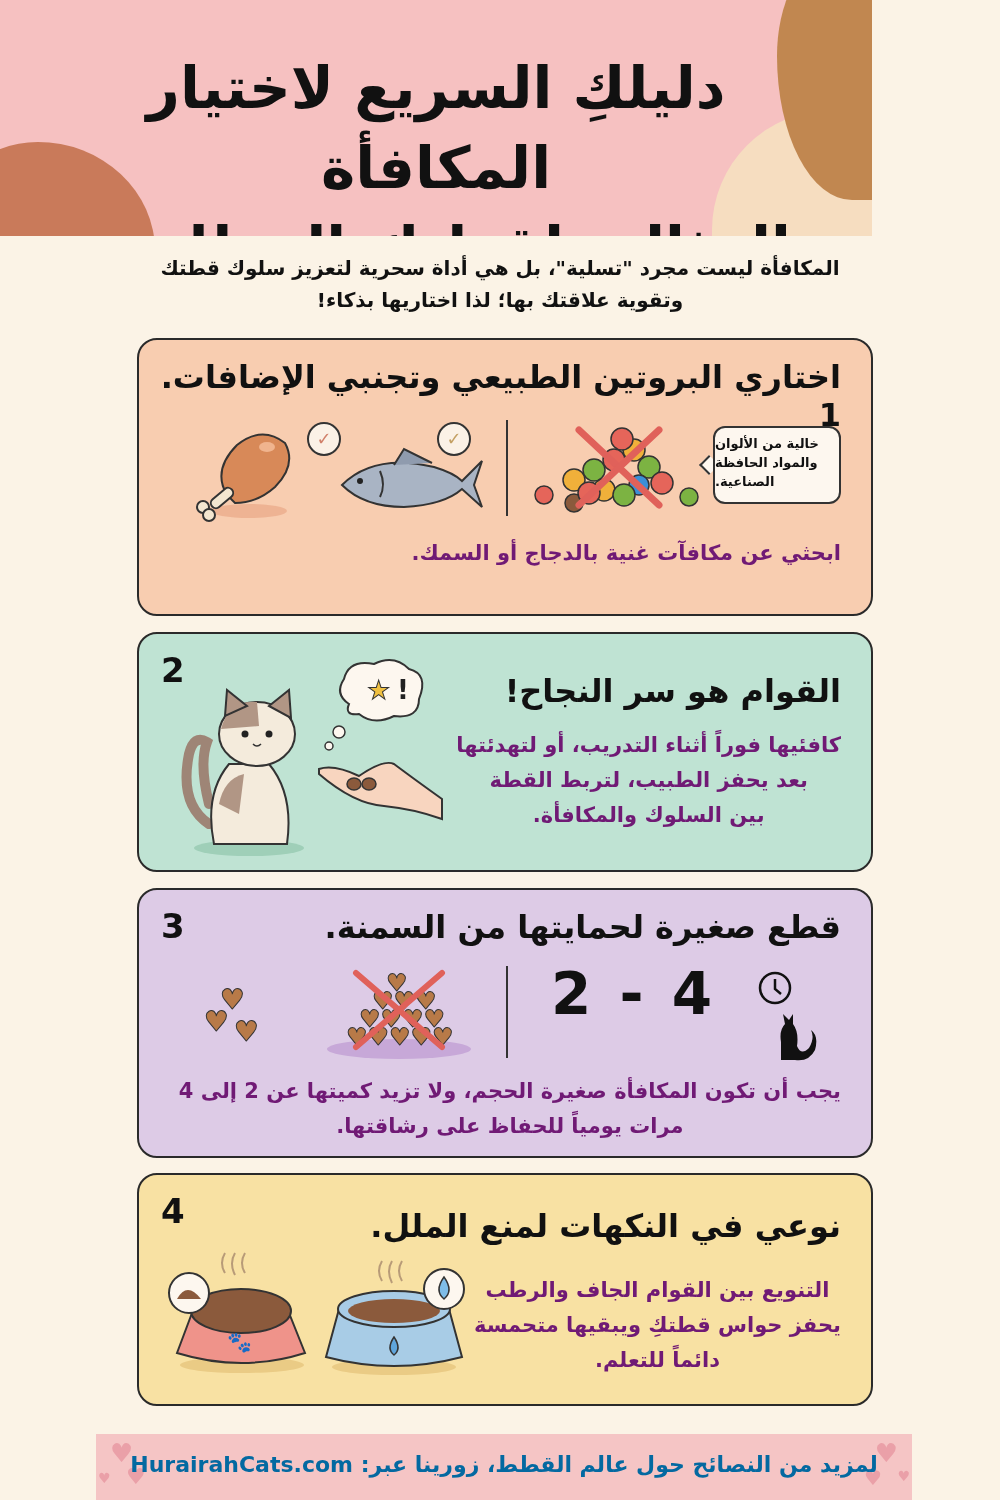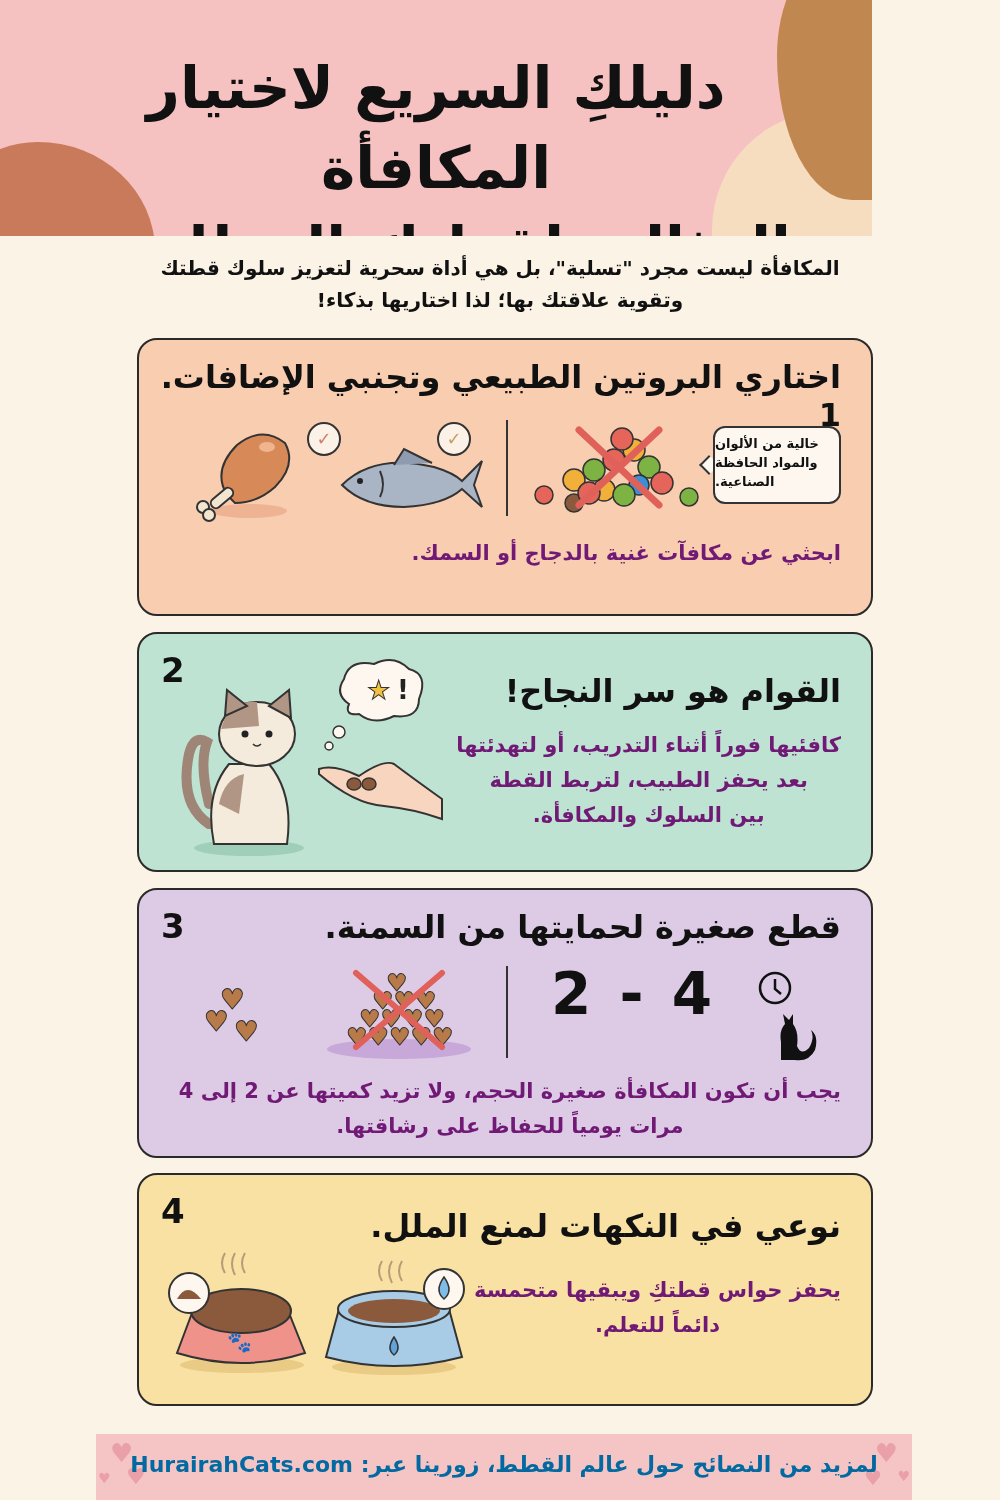--- a/index.html
+++ b/index.html
@@ -240,20 +240,21 @@
     <path d="M58 24 Q52 14 58 4 M68 26 Q62 14 68 4 M78 24 Q72 14 78 4" fill="none" stroke="#b89b78" stroke-width="2"></path>
     <ellipse cx="70" cy="110" rx="62" ry="8" fill="#eacb85"></ellipse>
     <path d="M15 52 L2 100 Q70 118 138 100 L125 52 Z" fill="#a8cce6" stroke="#333" stroke-width="2"></path>
     <ellipse cx="70" cy="52" rx="56" ry="18" fill="#a8cce6" stroke="#333" stroke-width="2"></ellipse>
     <ellipse cx="70" cy="54" rx="46" ry="12" fill="#8b5a3c"></ellipse>
     <path d="M70 80 Q62 92 70 98 Q78 92 70 80 Z" fill="#5fa5dc" stroke="#333" stroke-width="1.5"></path>
     <circle cx="120" cy="32" r="20" fill="#fdf7ef" stroke="#333" stroke-width="2"></circle>
     <path d="M120 20 Q110 34 120 42 Q130 34 120 20 Z" fill="#7fbde8" stroke="#333" stroke-width="1.5"></path>
   </svg>
   <div class="card-text" style="top:98px;">
+    <div>التنويع بين القوام الجاف والرطب</div>
     <div>يحفز حواس قطتكِ ويبقيها متحمسة</div>
     <div>دائماً للتعلم.</div>
   </div>
 </div>
 
 <div class="footer">
   <span class="heart" style="left:14px;top:4px;font-size:26px;">♥</span>
   <span class="heart" style="left:30px;top:30px;font-size:22px;">♥</span>
   <span class="heart" style="left:2px;top:36px;font-size:14px;">♥</span>
   <span class="heart" style="right:14px;top:4px;font-size:26px;">♥</span>

